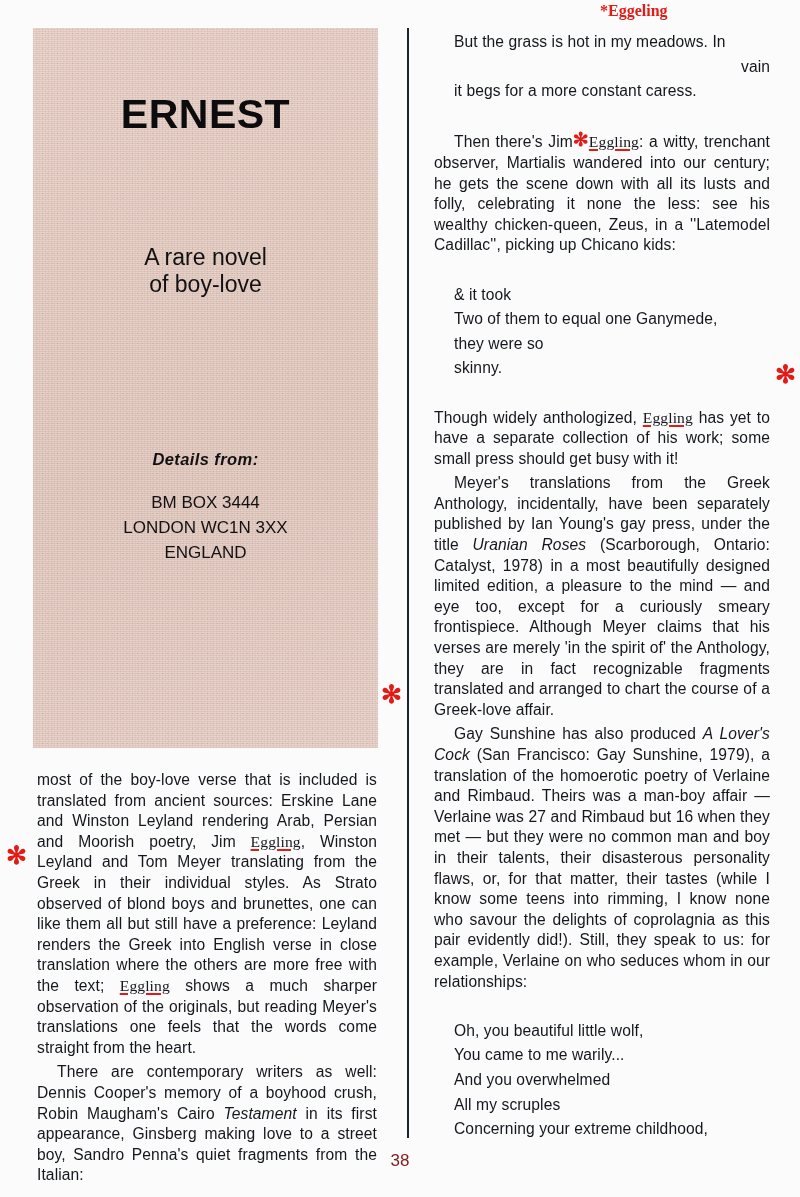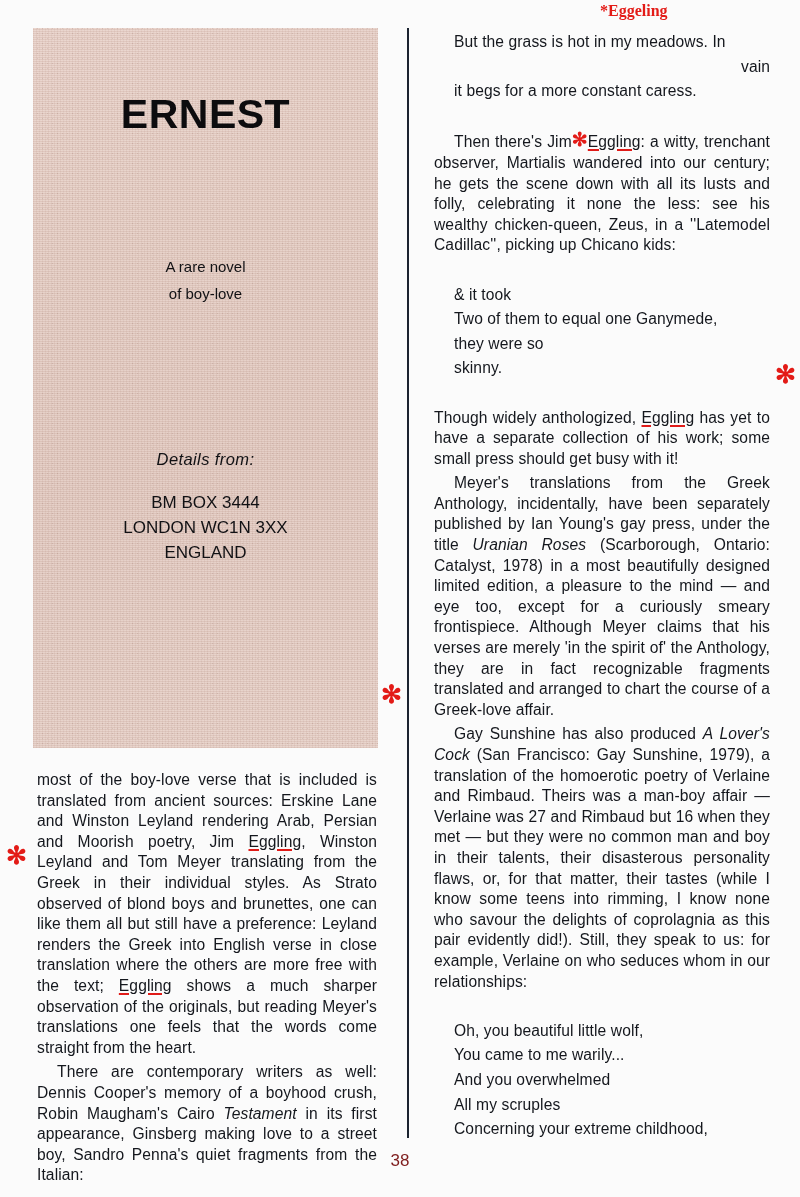--- a/index.html
+++ b/index.html
@@ -72,32 +72,32 @@
     left: 0; right: 0;
     top: 63px;
     font-size: 41px;
     font-weight: bold;
     letter-spacing: 0.5px;
     color: #0c0c0e;
   }
   .ad-sub {
     position: absolute;
     left: 0; right: 0;
-    top: 225px;
-    font-size: 15px;
+    top: 216px;
+    font-size: 23px;
     line-height: 27px;
     color: #111114;
   }
   .ad-details {
     position: absolute;
     left: 0; right: 0;
     top: 422px;
     font-size: 16.5px;
     font-style: italic;
-    font-weight: normal;
+    font-weight: bold;
     letter-spacing: .4px;
     color: #111114;
   }
   .ad-address {
     position: absolute;
     left: 0; right: 0;
     top: 462px;
     font-size: 17px;
     line-height: 25px;
     color: #111114;
@@ -127,20 +127,21 @@
     hyphens: none;
   }
   .gap { height: 20.6px; }
   .left-body { margin-top: 22px; }
   i, em { font-style: italic; }
   .ul-red {
     text-decoration: underline;
     text-decoration-color: #e01b18;
     text-decoration-thickness: 2px;
     text-underline-offset: 2px;
+    font-family: Liberation Serif, serif;
   }
   
   .red-note {
     position: absolute;
     color: #e31b17;
     font-family: "Liberation Serif", serif;
     font-weight: bold;
     font-size: 16px;
     white-space: nowrap;
   }

